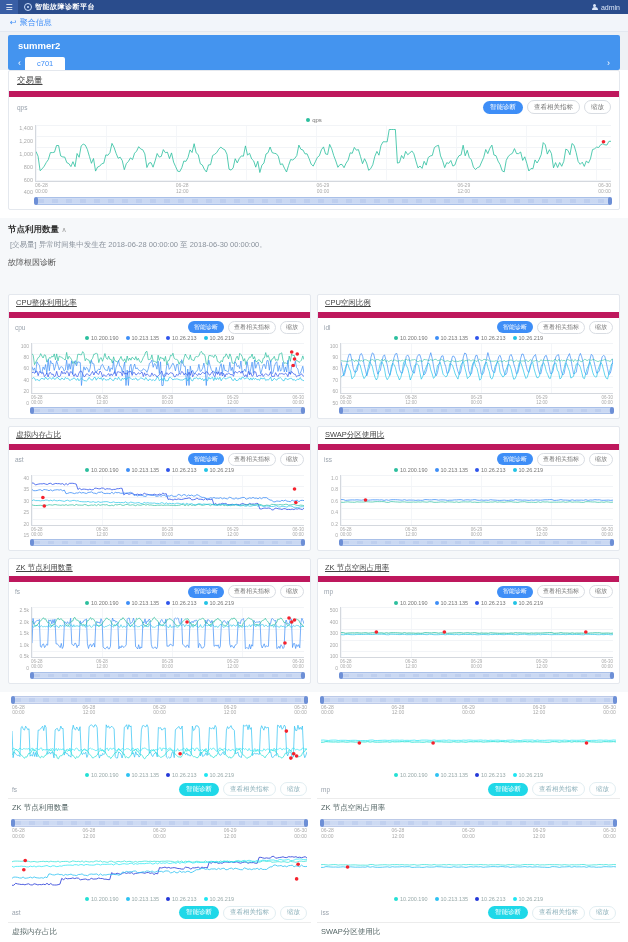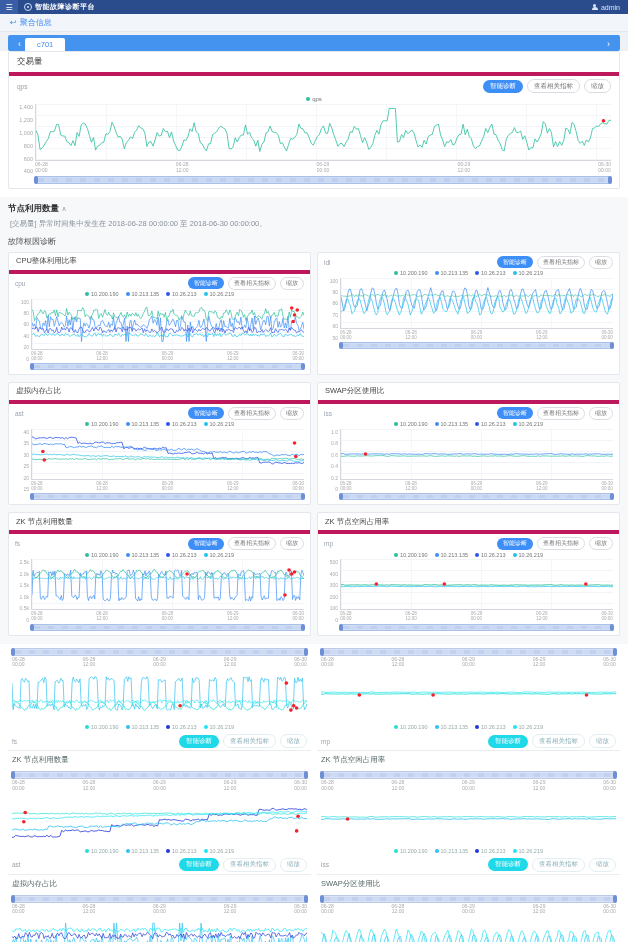--- a/index.html
+++ b/index.html
@@ -25,21 +25,21 @@
   .tabstrip { display:flex; align-items:flex-end; height:16px; padding:0 6px; color:#fff; }
   .tab-arrow { font-size:9px; padding:0 4px 2px; cursor:pointer; }
   .tab-arrow.right { margin-left:auto; }
   .tab { background:#fff; color:#3e8ef7; font-size:7.5px; padding:2px 12px; border-radius:2px 2px 0 0; cursor:pointer; }
   
   .sec-top { background:#fff; padding:0 8px 8px; }
   .info-row { display:flex; align-items:center; height:19px; font-size:8px; color:#666; }
   .info-right { margin-left:auto; color:#888; }
   .info-right .chg { color:#3e8ef7; margin-left:4px; cursor:pointer; }
   .card { border:1px solid #e4e8ee; border-radius:2px; background:#fff; }
-  .card-title { font-size:8.5px; color:#444; padding:4px 8px; border-bottom:4px solid #be185d; }
+  .card-title { font-size:8.5px; color:#444; padding:4px 8px; border-bottom:6px solid #be185d;text-decoration:underline; }
   .ctrl-row { display:flex; align-items:center; padding:3px 8px 1px; }
   .ctrl-label { font-size:6.5px; color:#9aa3ad; }
   .btns { margin-left:auto; display:flex; gap:4px; align-items:center;}
   .pill { background:#3e8ef7; color:#fff; border:none; font-size:6.5px; padding:2px 7px; border-radius:9px; cursor:pointer; font-family:inherit;}
   .obtn { background:#fff; color:#777; border:1px solid #d9dde3; font-size:6.5px; padding:1.5px 6px; border-radius:9px; cursor:pointer; font-family:inherit;}
   .legend { display:flex; justify-content:center; gap:10px; font-size:6px; color:#777; padding:2px 0; }
   .legend .li { display:flex; align-items:center; gap:2px; cursor:pointer;}
   .dot { width:4px; height:4px; border-radius:50%; display:inline-block; }
   .plotwrap { position:relative; margin:0 8px 0 26px; }
   .ylab { position:absolute; left:-20px; top:0; bottom:0; width:18px; display:flex; flex-direction:column; justify-content:space-between; font-size:5.5px; color:#aaa; text-align:right; }
@@ -51,21 +51,21 @@
   .brush { position:relative; height:8px; background:#cfdcf4; border:1px solid #a9c0e8; border-radius:2px; margin:1px 8px 4px 26px; cursor:pointer;}
   .brush:before,.brush:after { content:""; position:absolute; top:-1px; bottom:-1px; width:4px; background:#6d8fd6; border-radius:2px;}
   .brush:before { left:-2px; } .brush:after { right:-2px; }
   .brush .mini { position:absolute; inset:1px 2px; background:repeating-linear-gradient(to right,#b7c9ec 0 6px,#c8d7f2 6px 14px); opacity:.7; border-radius:1px;}
   
   .sec-diag { background:#f6f8fa; padding:6px 8px 8px; }
   .diag-h { font-size:8.5px; font-weight:bold; color:#333; }
   .diag-h .caret { color:#999; font-weight:normal; font-size:7px; }
   .diag-desc { font-size:7.5px; color:#8a929c; padding:4px 2px 5px; }
   .tl-h { font-size:8px; color:#555; padding:2px 0 5px; }
-  .grid { display:grid; grid-template-columns:1fr 1fr; gap:7px 6px; }
+  .grid { display:grid; grid-template-columns:1fr 1fr; gap:7px 6px;margin-top:21px; }
   .panel { background:#fff; border:1px solid #e4e8ee; border-radius:2px; }
   .panel .card-title { font-size:7.5px; padding:3.5px 7px; }
   .panel .ctrl-row { padding:3px 6px 0; }
   .panel .pill { font-size:6px; padding:1.5px 6px; }
   .panel .obtn { font-size:6px; padding:1px 5px; }
   .panel .legend { font-size:5.5px; gap:7px; padding:1.5px 0; }
   .panel .plotwrap { margin:0 6px 0 22px; }
   .panel .ylab { left:-18px; width:16px; font-size:5px; }
   .panel .xticks { font-size:4.5px; }
   .panel .brush { height:7px; margin:1px 6px 4px 22px; }
@@ -103,20 +103,21 @@
 <div class="crumbbar">
   <span class="backlink">
     <span>↩</span>
     <span>聚合信息</span>
   </span>
 </div>
 
 <div class="content">
 
   <div class="hcard">
+    <div class="hcard-title">summer2</div>
     <div class="tabstrip">
       <span class="tab-arrow">‹</span>
       <span class="tab">c701</span>
       <span class="tab-arrow right">›</span>
     </div>
   </div>
 </div>
 
 <div class="sec-top">
 
@@ -258,20 +259,21 @@
               <div>06-30</div>
               <div>00:00</div>
             </span>
           </div>
         </div>
         <div class="brush">
           <span class="mini"></span>
         </div>
       </div>
       <div class="panel">
+        <div class="card-title">CPU空闲比例</div>
         <div class="ctrl-row">
           <span class="ctrl-label">idl</span>
           <span class="btns">
             <button class="pill">智能诊断</button>
             <button class="obtn">查看相关指标</button>
             <button class="obtn">缩放</button>
           </span>
         </div>
         <div class="legend">
           <span class="li">

